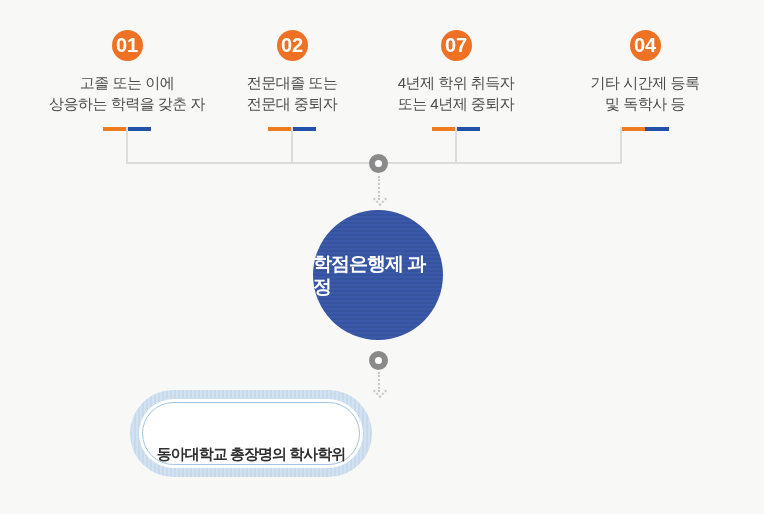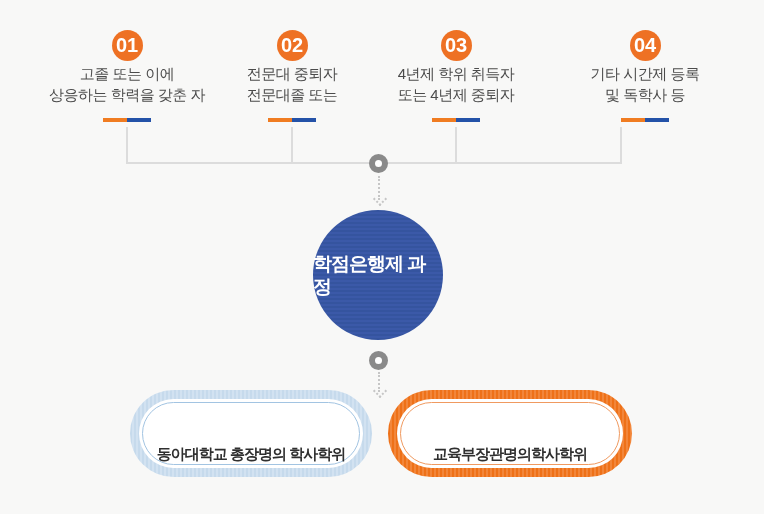--- a/index.html
+++ b/index.html
@@ -18,21 +18,21 @@
   .step.s3{left:371px;}
   .step.s4{left:560px;}
   .badge{
     width:31px;height:31px;border-radius:50%;
     background:var(--badge-orange,#ee7124);
     color:#fff;font-size:20px;font-weight:bold;
     display:flex;align-items:center;justify-content:center;
     margin:0 auto;
   }
   .step-text{
-    margin-top:2px;font-size:15px;line-height:21px;
+    margin-top:11px;font-size:15px;line-height:21px;
     color:var(--text-dark,#4b4b4b);letter-spacing:-0.5px;
   }
   .underline{margin:13px auto 0;width:48px;height:4px;display:flex;}
   .underline .half-orange{flex:1;background:var(--underline-orange,#f07c21);}
   .underline .half-blue{flex:1;background:var(--underline-blue,#2452a8);}
 
   
   .vline{position:absolute;width:2px;background:var(--line-gray,#dcdcdc);top:127px;height:37px;}
   .vline.v1{left:126px;}
   .vline.v2{left:291px;}
@@ -108,31 +108,31 @@
     </div>
     <div class="underline">
       <span class="half-orange"></span>
       <span class="half-blue"></span>
     </div>
   </div>
 
   <div class="step s2">
     <div class="badge">02</div>
     <div class="step-text">
+      <div>전문대졸 또는</div>
       <div>전문대 중퇴자</div>
-      <div>전문대졸 또는</div>
     </div>
     <div class="underline">
       <span class="half-orange"></span>
       <span class="half-blue"></span>
     </div>
   </div>
 
   <div class="step s3">
-    <div class="badge">03</div>
+    <div class="badge">07</div>
     <div class="step-text">
       <div>4년제 학위 취득자</div>
       <div>또는 4년제 중퇴자</div>
     </div>
     <div class="underline">
       <span class="half-orange"></span>
       <span class="half-blue"></span>
     </div>
   </div>
 
@@ -163,20 +163,14 @@
 
   <div class="ring bottom"></div>
   <div class="dotted-arrow a2"></div>
 
   <div class="pill blue">
     <div class="pill-inner">
       <div>동아대학교 총장명의 학사학위</div>
     </div>
   </div>
 
-  <div class="pill orange">
-    <div class="pill-inner">
-      <div>교육부장관명의</div>
-      <div>학사학위</div>
-    </div>
-  </div>
 
 </div>
 
 </body></html>

